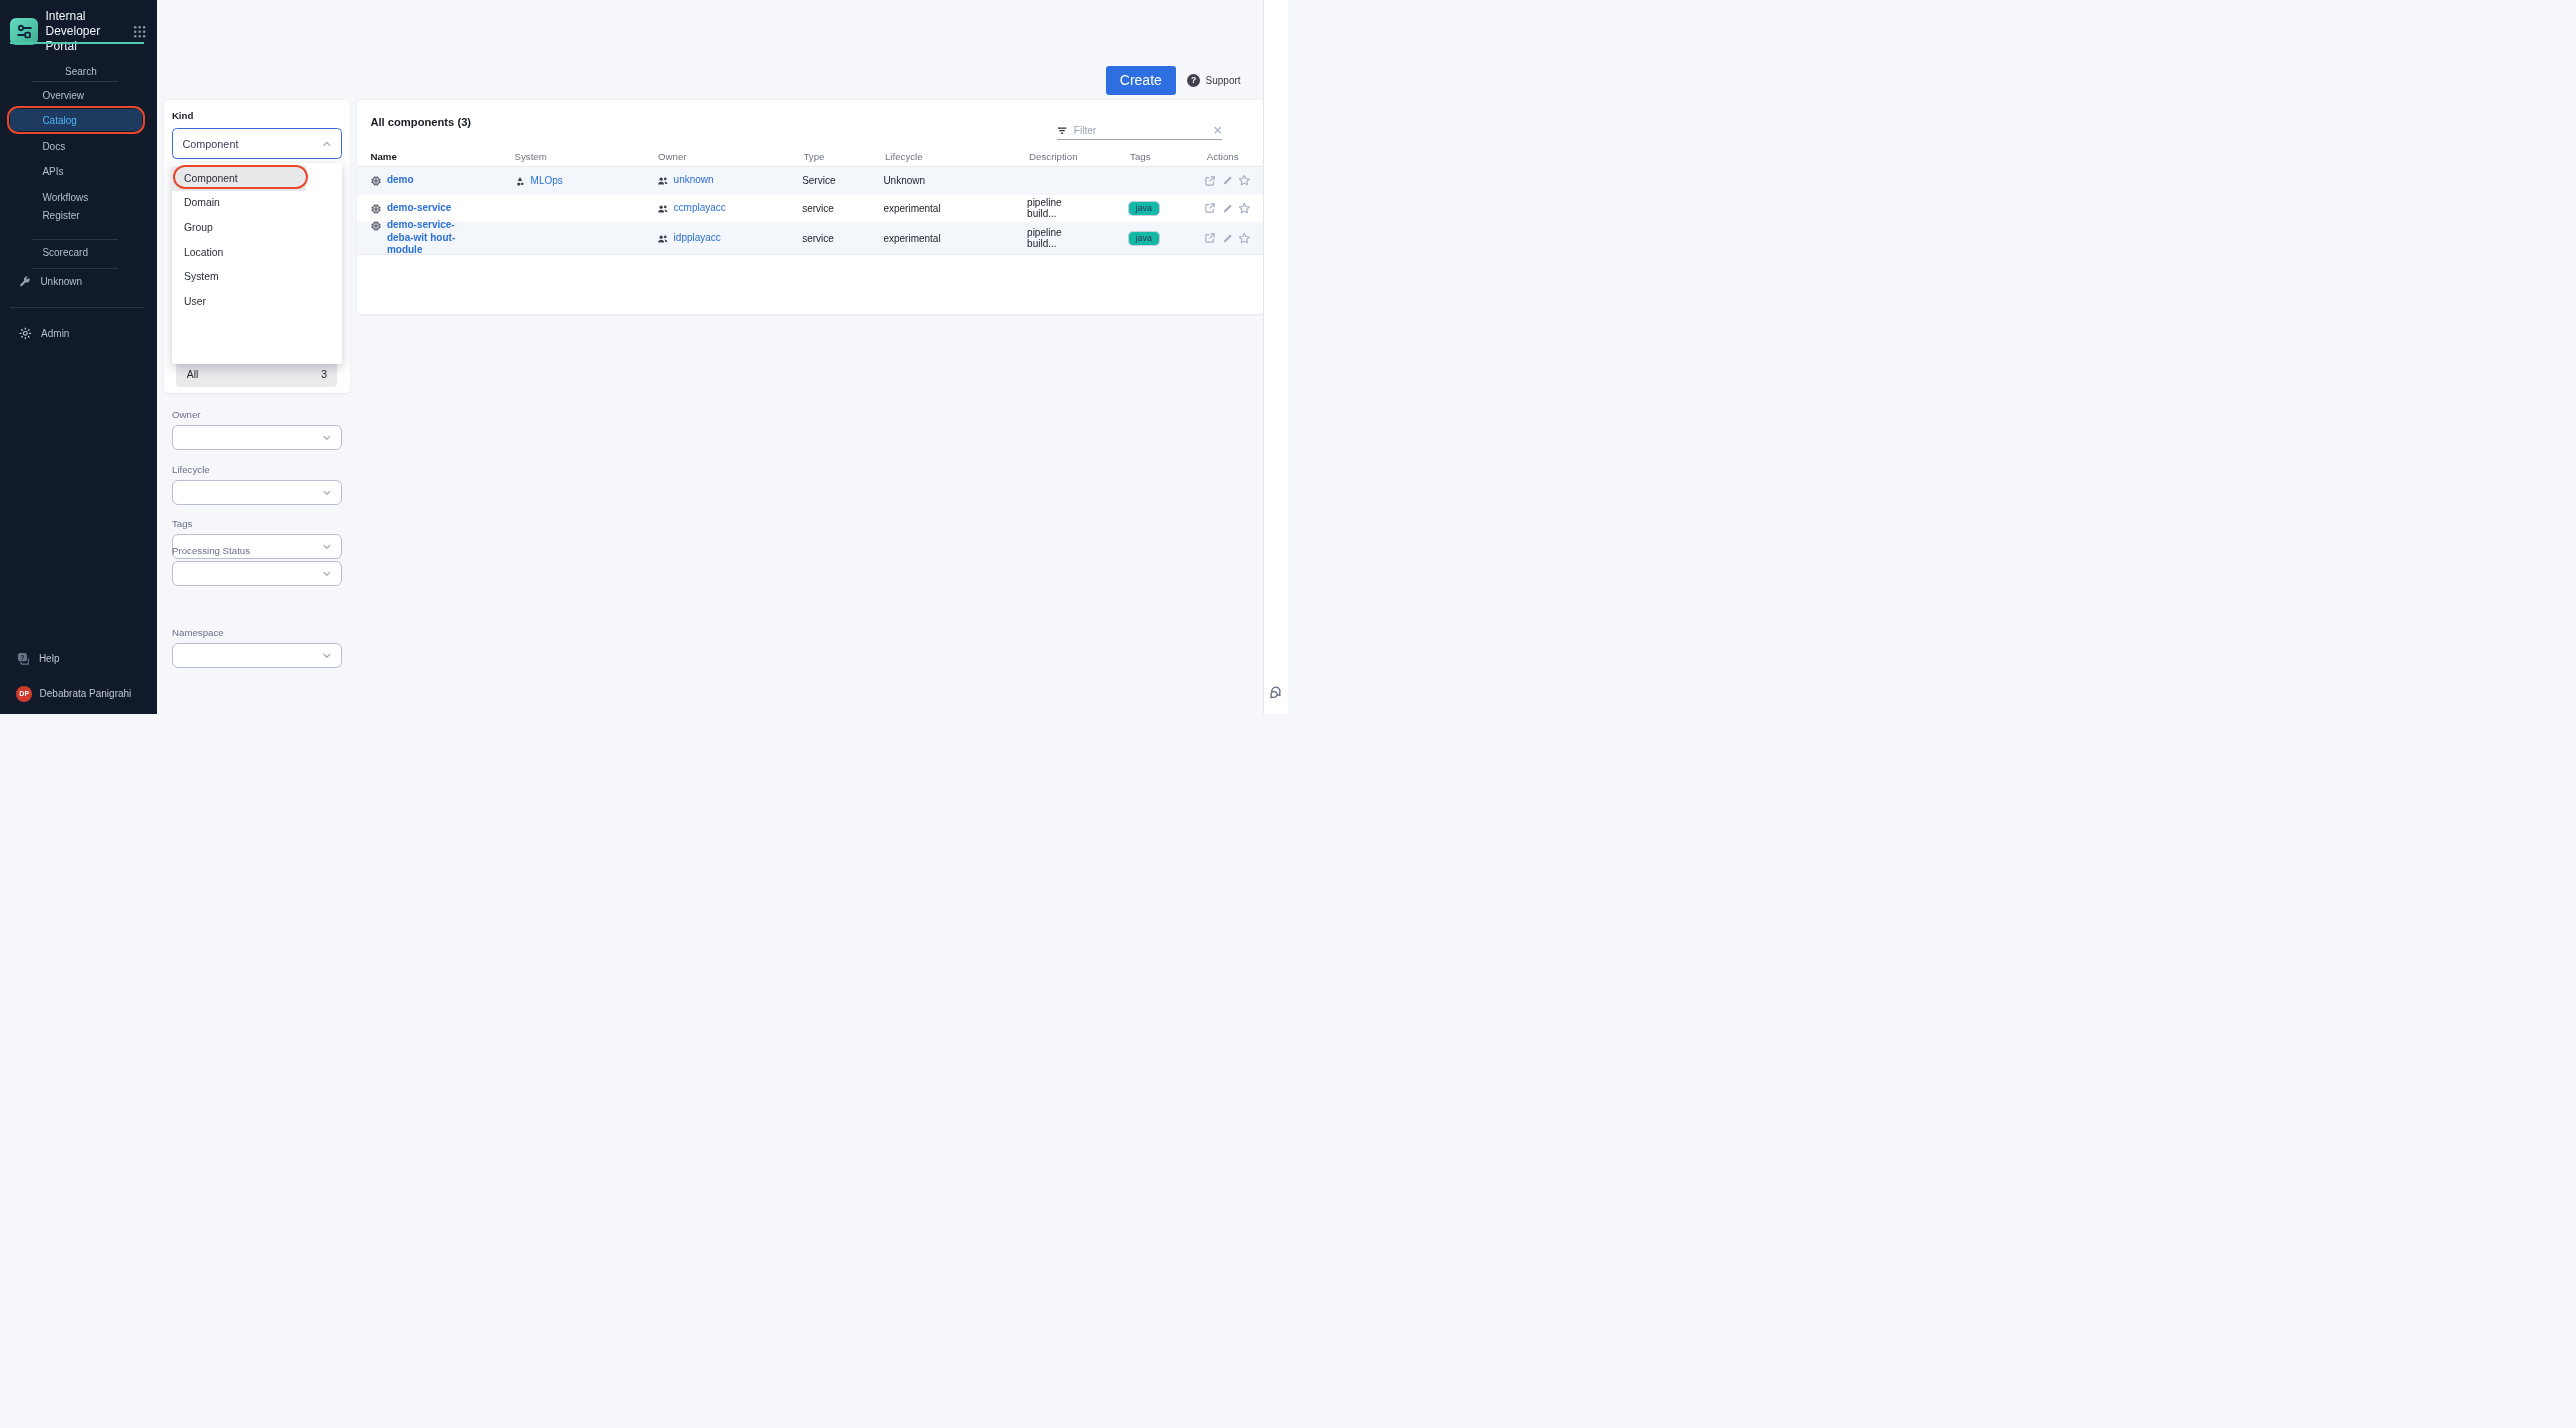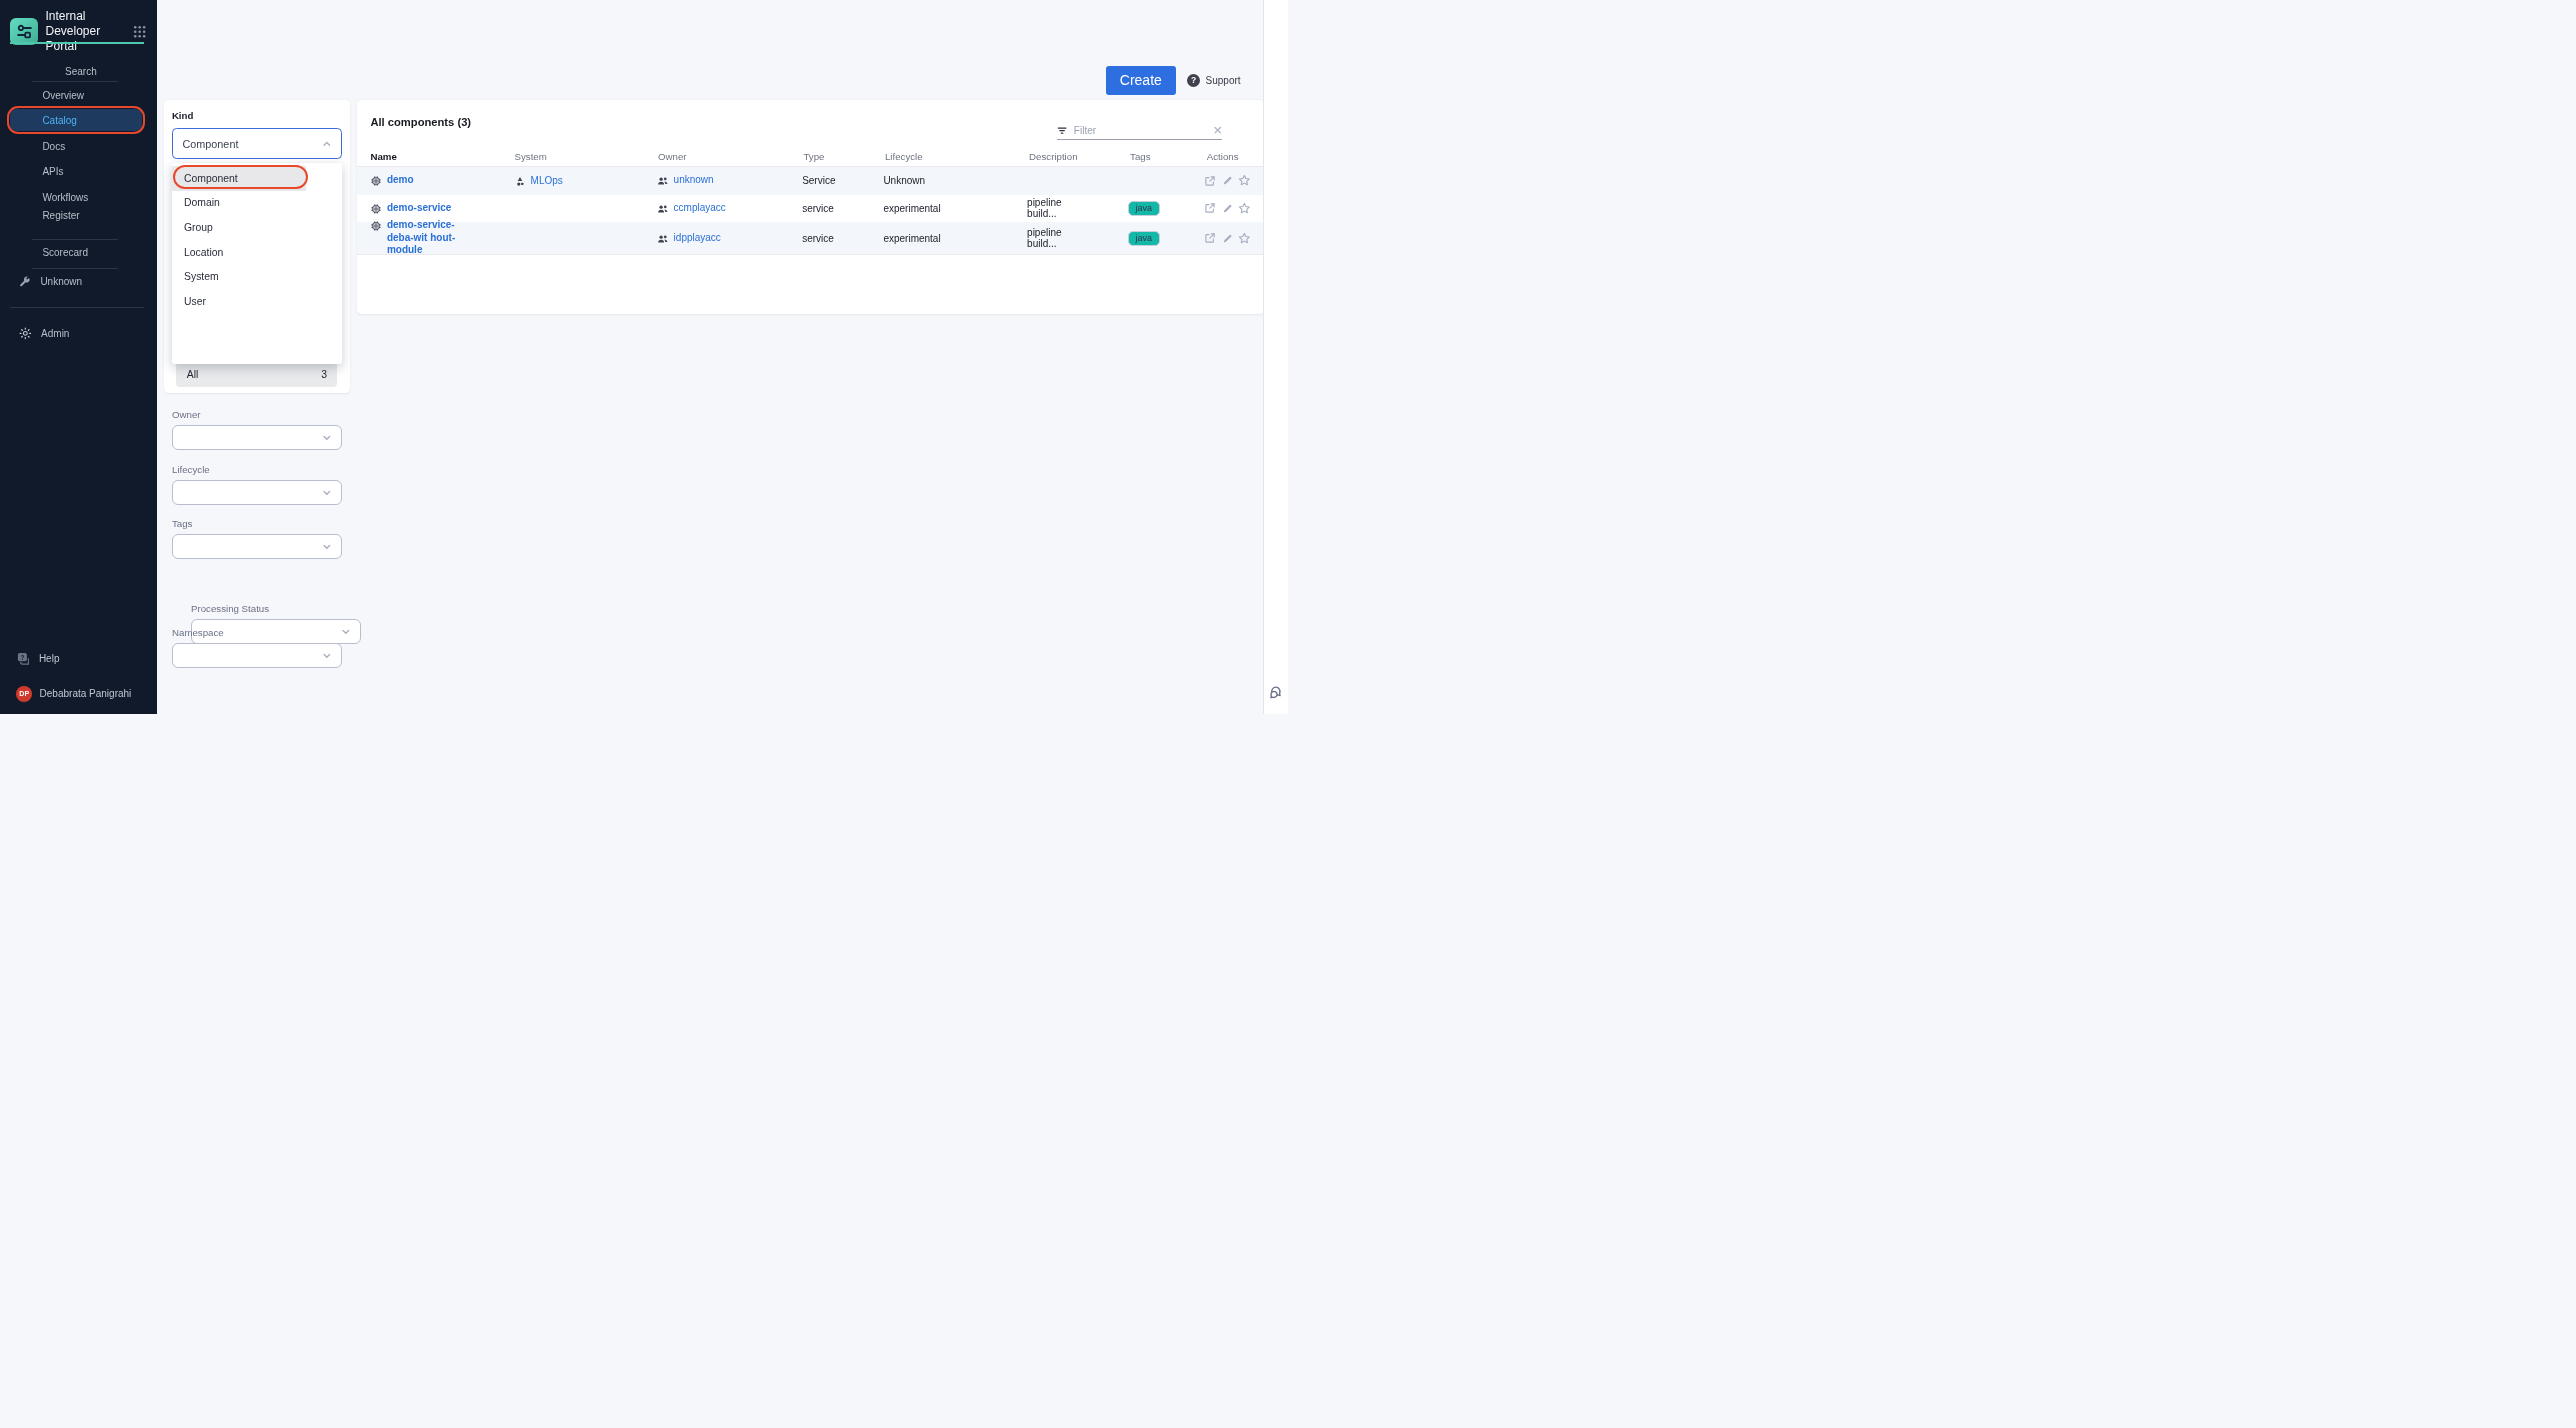--- a/index.html
+++ b/index.html
@@ -231,21 +231,21 @@
       </div>
     </div>
     <div class="fgroup" style="top:471px;">
       <div class="fg-label">Tags</div>
       <div class="fg-select">
         <svg width="9.7" height="9.7" viewBox="0 0 14 14" fill="none" stroke="#aab0c0" stroke-width="2" stroke-linecap="round">
             <polyline points="3,5 7,9 11,5"></polyline>
           </svg>
       </div>
     </div>
-    <div class="fgroup" style="top:556px;margin-left:19px;">
+    <div class="fgroup" style="top:498px;">
       <div class="fg-label">Processing Status</div>
       <div class="fg-select">
         <svg width="9.7" height="9.7" viewBox="0 0 14 14" fill="none" stroke="#aab0c0" stroke-width="2" stroke-linecap="round">
             <polyline points="3,5 7,9 11,5"></polyline>
           </svg>
       </div>
     </div>
     <div class="fgroup" style="top:580px;">
       <div class="fg-label">Namespace</div>
       <div class="fg-select">

